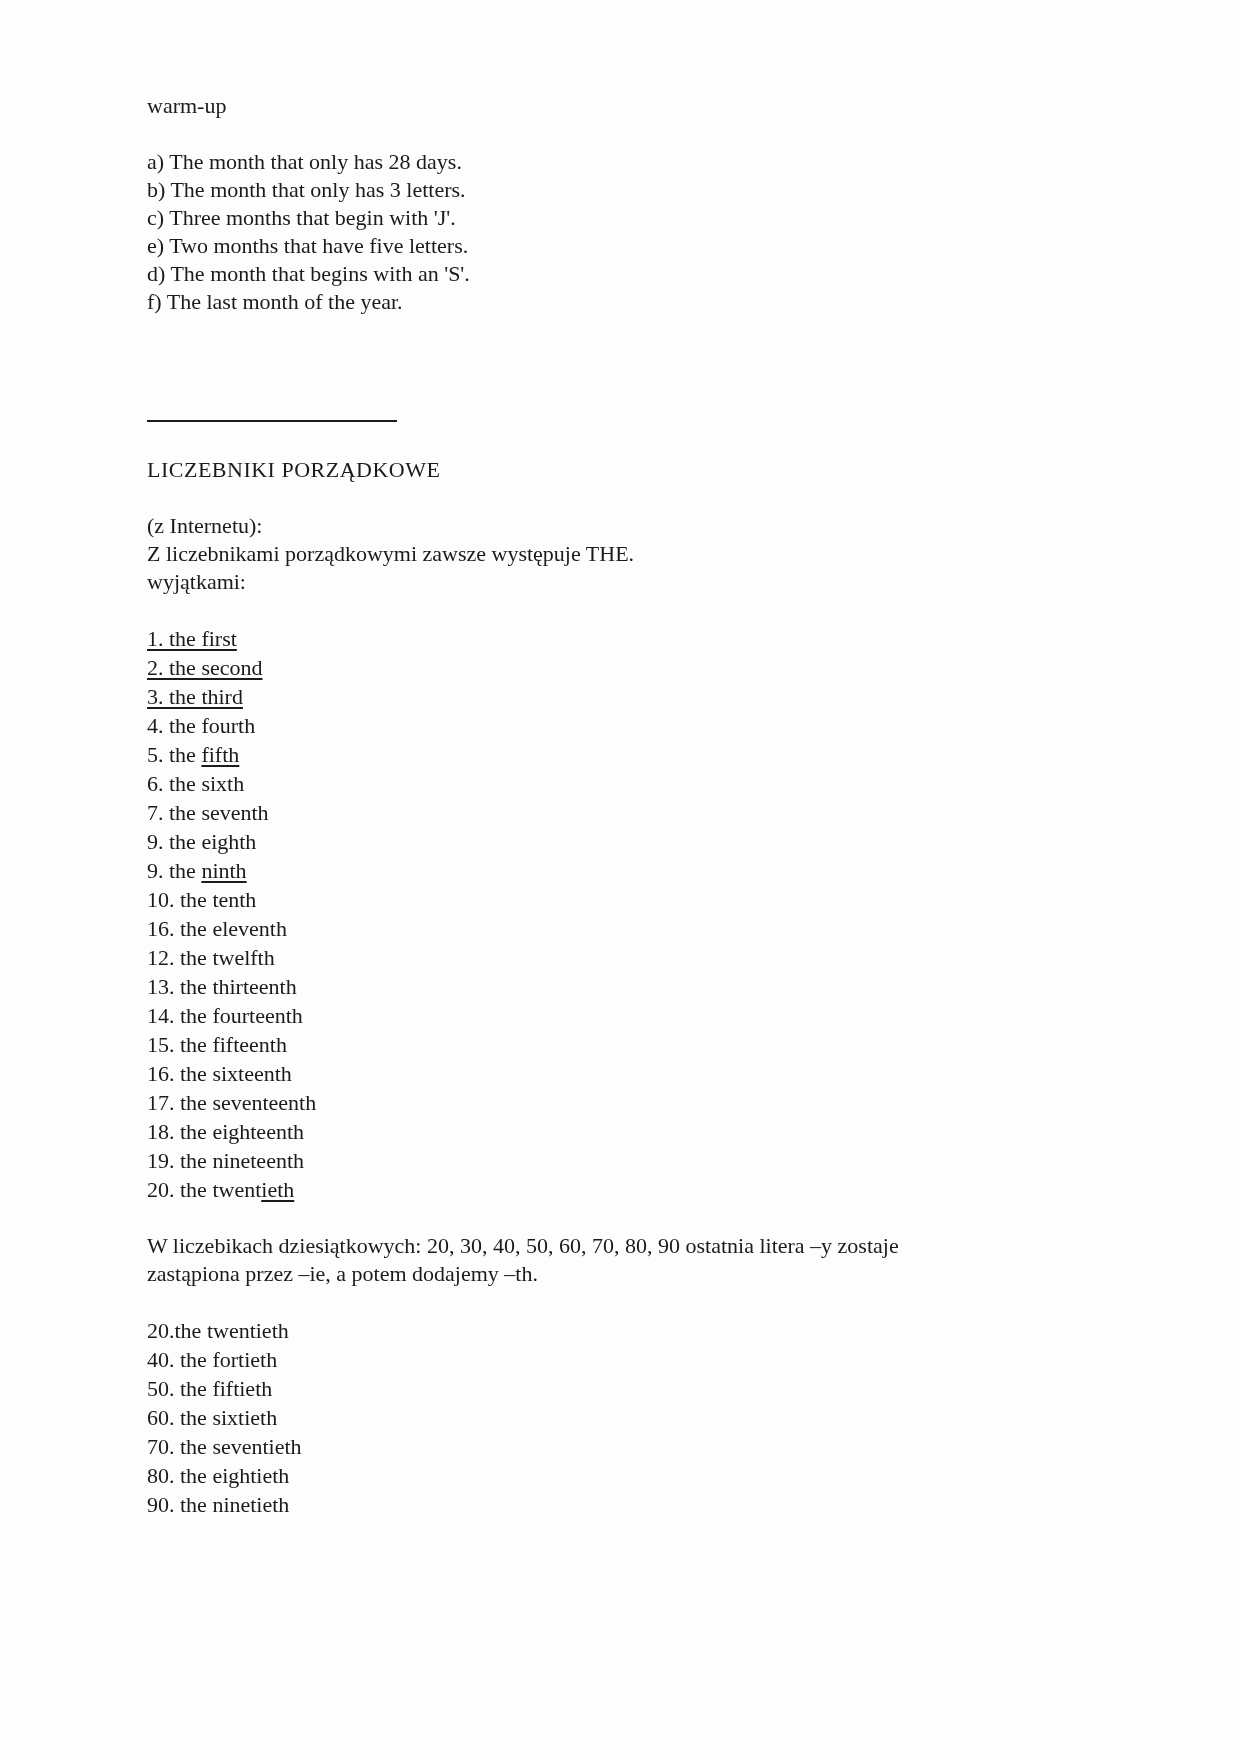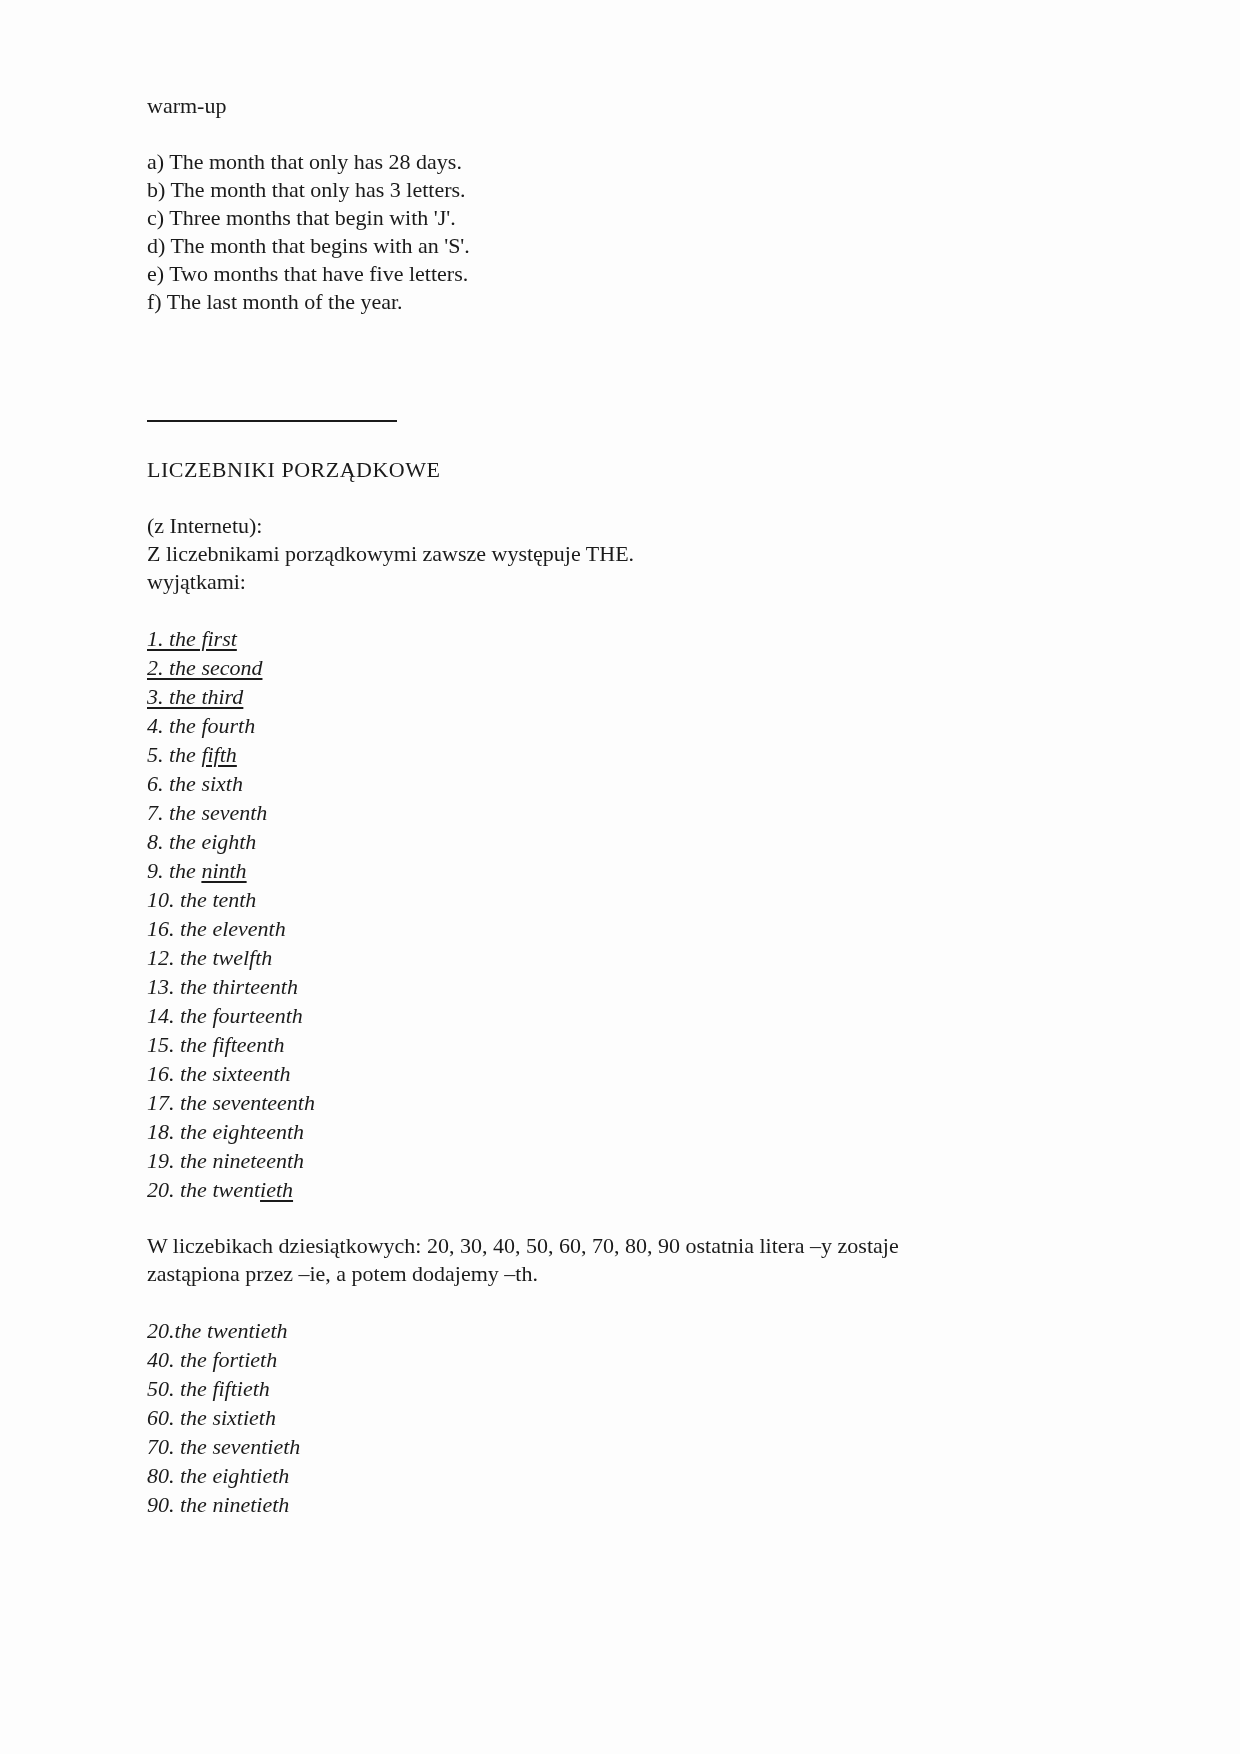--- a/index.html
+++ b/index.html
@@ -21,21 +21,20 @@
   .line {
     min-height: 28px;
     line-height: 28px;
     white-space: pre-wrap;
   }
   .blank { height: 28px; }
   .blank3 { height: 84px; }
   .list .line {
     min-height: 29px;
     line-height: 29px;
-    font-style: italic;
   }
   .heading { letter-spacing: 0.5px; }
   .sep-row {
     height: 28px;
     position: relative;
   }
   .separator {
     position: absolute;
     top: 20px;
     left: 0;
@@ -52,22 +51,22 @@
 </head>
 <body>
 
 <div class="page">
 
   <div class="line">warm-up</div>
   <div class="blank"></div>
   <div class="line">a) The month that only has 28 days.</div>
   <div class="line">b) The month that only has 3 letters.</div>
   <div class="line">c) Three months that begin with 'J'.</div>
+  <div class="line">e) Two months that have five letters.</div>
   <div class="line">d) The month that begins with an 'S'.</div>
-  <div class="line">e) Two months that have five letters.</div>
   <div class="line">f) The last month of the year.</div>
 
   <div class="blank3"></div>
   <div class="sep-row">
     <div class="separator"></div>
   </div>
   <div class="blank"></div>
 
   <div class="line heading">LICZEBNIKI PORZĄDKOWE</div>
   <div class="blank"></div>
@@ -78,21 +77,21 @@
   <div class="blank"></div>
 
   <div class="list">
     <div class="line"><span class="u">1. the first</span></div>
     <div class="line"><span class="u">2. the second</span></div>
     <div class="line"><span class="u">3. the third</span></div>
     <div class="line"><span>4. the fourth</span></div>
     <div class="line"><span>5. the </span><span class="u">fifth</span></div>
     <div class="line"><span>6. the sixth</span></div>
     <div class="line"><span>7. the seventh</span></div>
-    <div class="line"><span>8. the eighth</span></div>
+    <div class="line"><span>9. the eighth</span></div>
     <div class="line"><span>9. the </span><span class="u">ninth</span></div>
     <div class="line"><span>10. the tenth</span></div>
     <div class="line"><span>16. the eleventh</span></div>
     <div class="line"><span>12. the twelfth</span></div>
     <div class="line"><span>13. the thirteenth</span></div>
     <div class="line"><span>14. the fourteenth</span></div>
     <div class="line"><span>15. the fifteenth</span></div>
     <div class="line"><span>16. the sixteenth</span></div>
     <div class="line"><span>17. the seventeenth</span></div>
     <div class="line"><span>18. the eighteenth</span></div>

